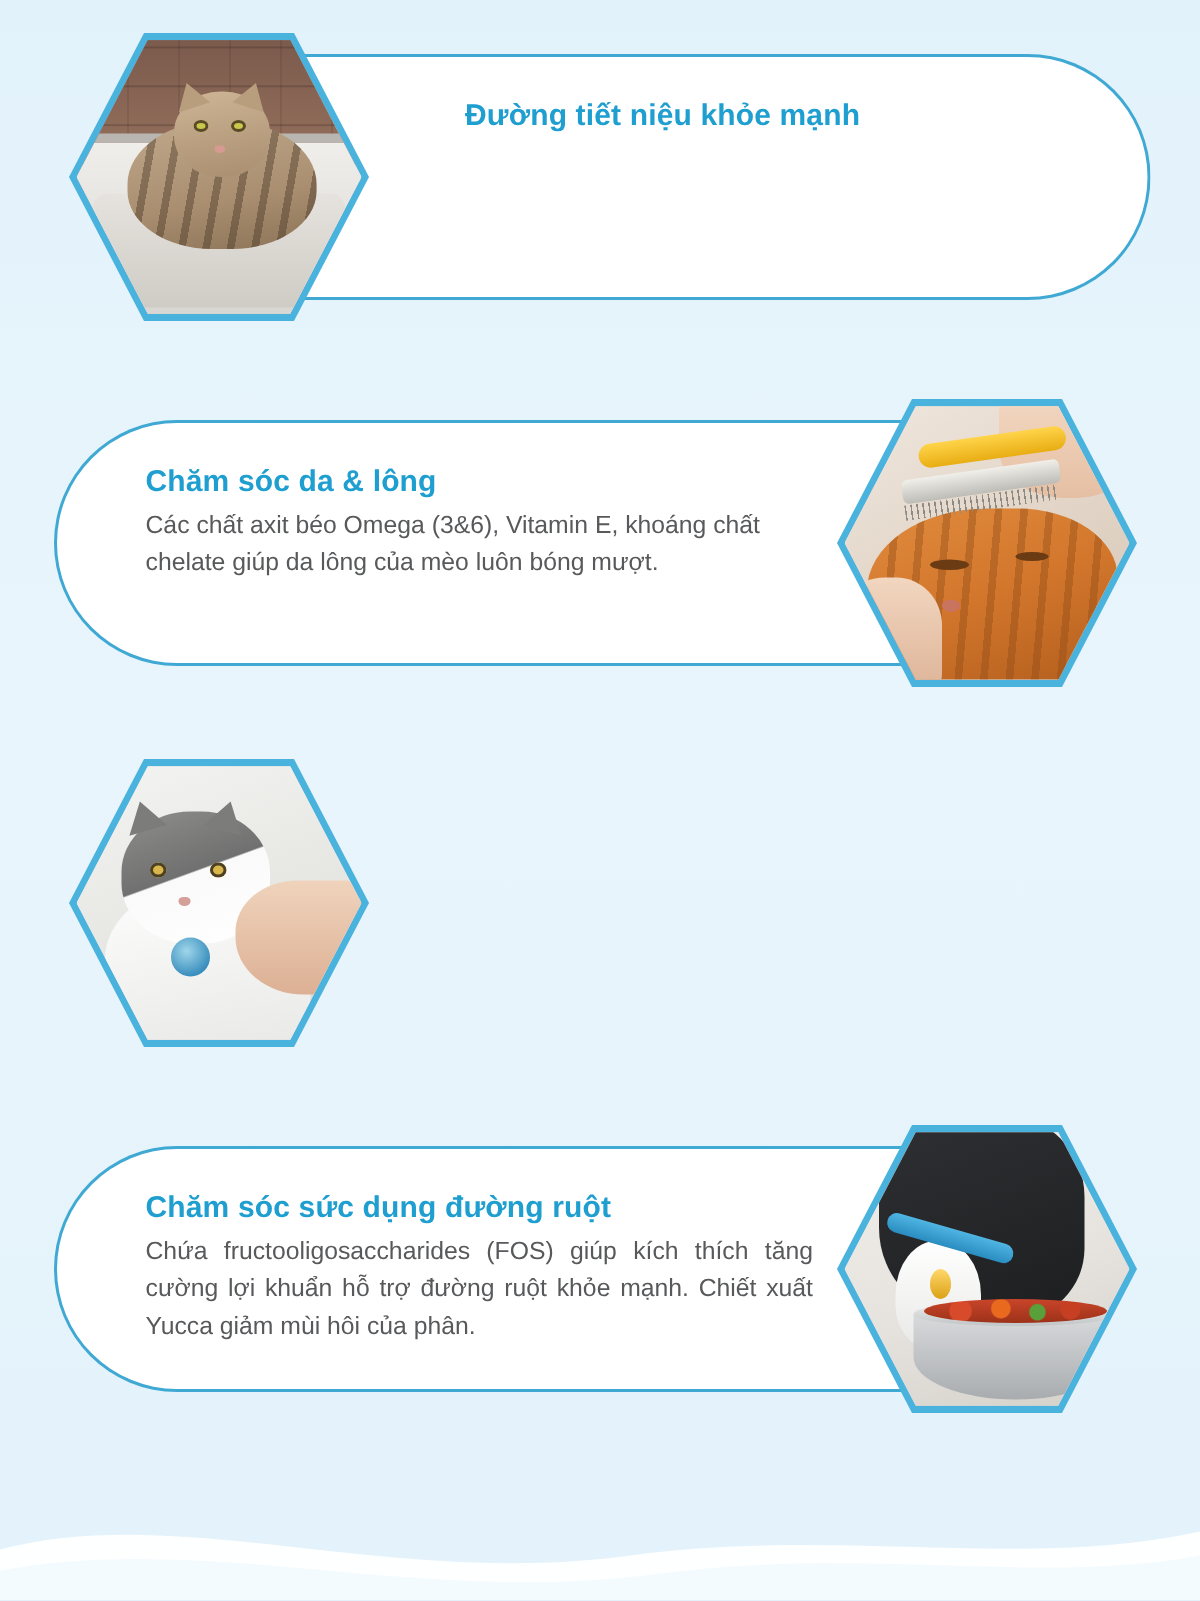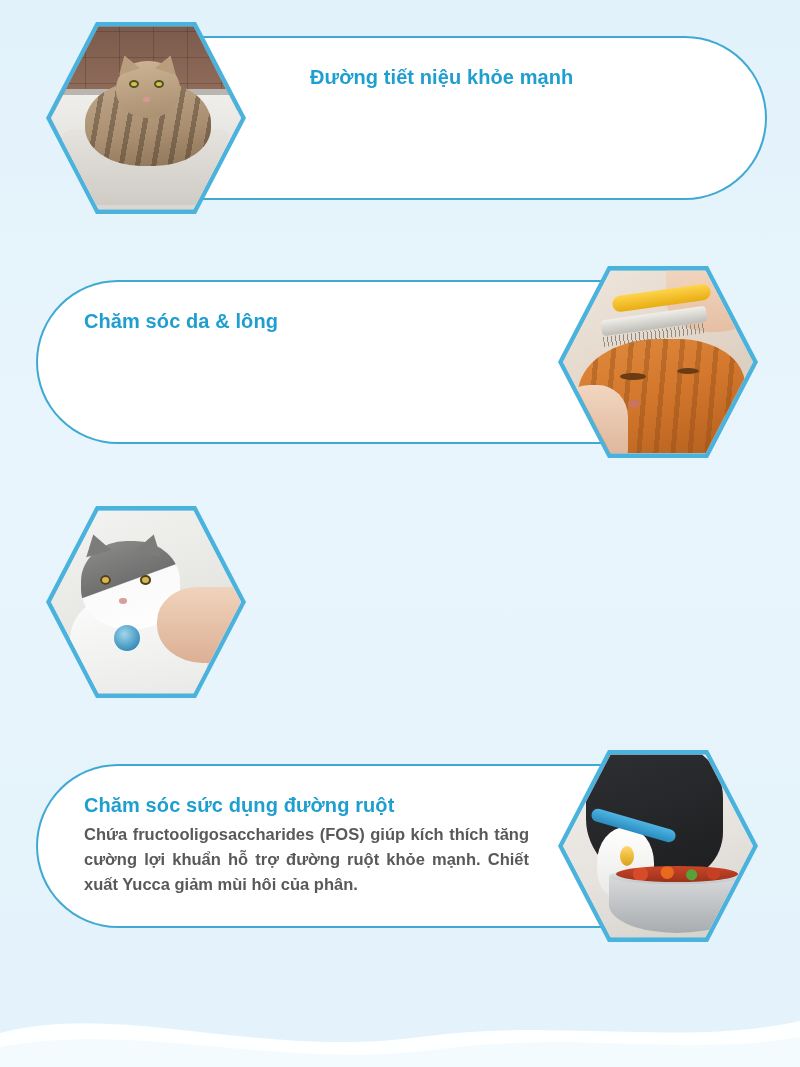--- a/index.html
+++ b/index.html
@@ -72,39 +72,39 @@
 
   .card-text {
     position: absolute;
     top: 26px;
   }
   .card-right .card-text {
     left: 155px;
     width: 435px;
   }
   .card-left .card-text {
-    left: 46px;
+    left: 59px;
     width: 445px;
   }
 
   .card-title {
     color: #1f9ed0;
     font-size: 20px;
     font-weight: bold;
     margin: 0 0 4px 0;
     line-height: 26px;
     letter-spacing: 0.1px;
   }
   .card-body {
     color: #58595b;
     font-size: 16.5px;
     line-height: 25px;
     margin: 0;
   }
-  .justify { text-align: justify; font-weight: bold; }
+  .justify { text-align: justify; }
 
   
   .hex {
     position: absolute;
     top: 0;
     width: 200px;
     height: 200px;
   }
   .hex-left { left: 46px; }
   .hex-right { left: 558px; }
@@ -356,20 +356,21 @@
             <div class="nose"></div>
           </div>
         </div>
       </div>
     </div>
 
     <div class="row row-2">
       <div class="card card-left">
         <div class="card-text">
           <p class="card-title">Chăm sóc da &amp; lông</p>
+          <p class="card-body">Các chất axit béo Omega (3&amp;6), Vitamin E, khoáng chất chelate giúp da lông của mèo luôn bóng mượt.</p>
         </div>
       </div>
       <div class="hex hex-right">
         <div class="hex-outline"></div>
         <div class="hex-inner">
           <div class="photo p2">
             <div class="hand"></div>
             <div class="cat"></div>
             <div class="cat-stripes"></div>
             <div class="eye"></div>

